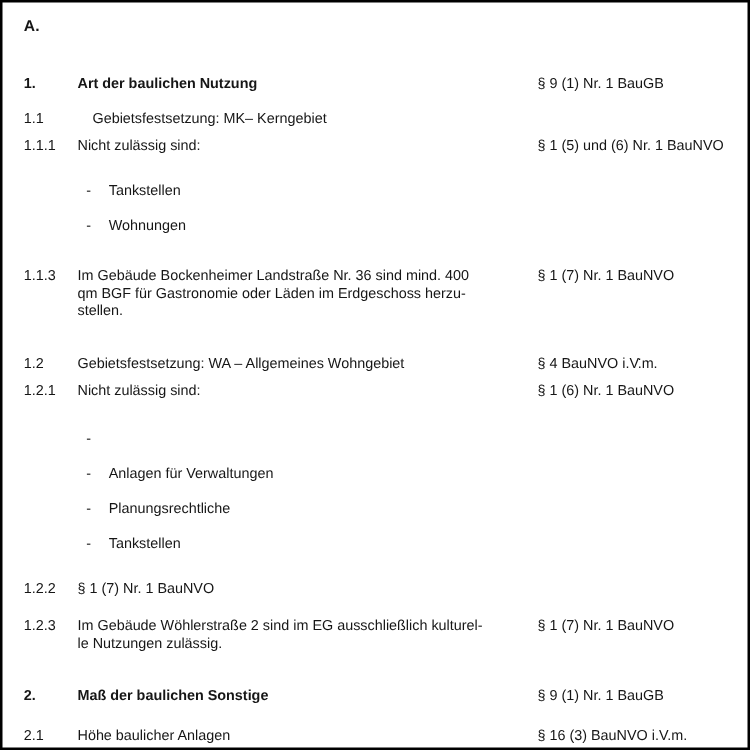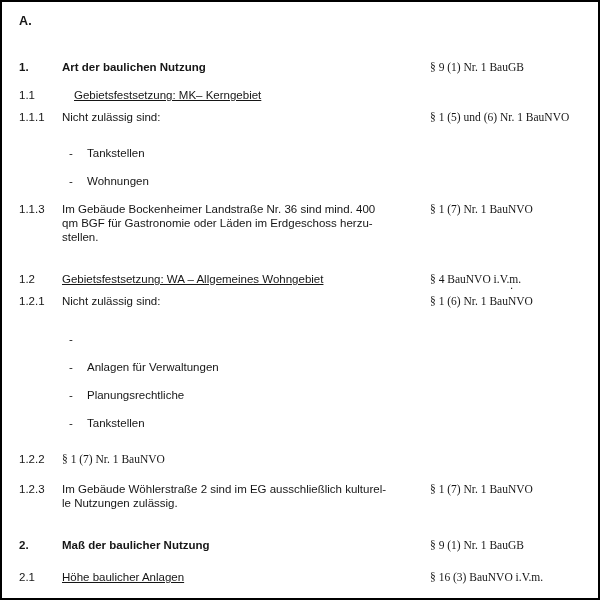--- a/index.html
+++ b/index.html
@@ -13,30 +13,30 @@
     padding: 12px 0 0 17px;
     overflow: hidden;
     font-family: "Liberation Sans", sans-serif;
     font-size: 11.5px;
     line-height: 14px;
     color: #161616;
   }
   .row { display: flex; align-items: flex-start; }
   .num { flex: 0 0 43px; width: 43px; }
   .txt { flex: 0 0 368px; width: 368px; white-space: pre-line; }
-  .ref { flex: 1 1 auto; font-family: Liberation Serif, serif; }
+  .ref { flex: 1 1 auto; }
   .bold { font-weight: bold; }
   .title-text { font-weight: bold; font-size: 12.5px; letter-spacing: 0.2px; }
-  .underline { text-decoration: underline; }
+  .underline { }
   .li { display: flex; }
   .dash { flex: 0 0 18px; width: 18px; margin-left: 7px; box-sizing: border-box; }
   .stray-dot { position: absolute; left: 508px; top: 276px; font-size: 11.5px; }
   .mt8  { margin-top: 8px; }
   .mt10 { margin-top: 10px; }
-  .mt12 { }
+  .mt12 { margin-top: 12px; }
   .mt14 { margin-top: 14px; gap: 12px; }
   .mt16 { margin-top: 16px; }
   .mt18 { margin-top: 18px; }
   .mt28 { margin-top: 28px; }
   .mt32 { margin-top: 32px; }
 </style>
 </head>
 <body>
 
 <div class="page">
@@ -110,21 +110,21 @@
 
   <div class="row mt16">
     <div class="num">1.2.3</div>
     <div class="txt">Im Gebäude Wöhlerstraße 2 sind im EG ausschließlich kulturel-
 le Nutzungen zulässig.</div>
     <div class="ref">§ 1 (7) Nr. 1 BauNVO</div>
   </div>
 
   <div class="row mt28">
     <div class="num bold">2.</div>
-    <div class="txt bold">Maß der baulicher Nutzung</div>
+    <div class="txt bold">Maß der baulichen Sonstige</div>
     <div class="ref">§ 9 (1) Nr. 1 BauGB</div>
   </div>
 
   <div class="row mt18">
     <div class="num">2.1</div>
     <div class="txt underline">Höhe baulicher Anlagen</div>
     <div class="ref">§ 16 (3) BauNVO i.V.m.</div>
   </div>
 
   <div class="stray-dot">.</div>

